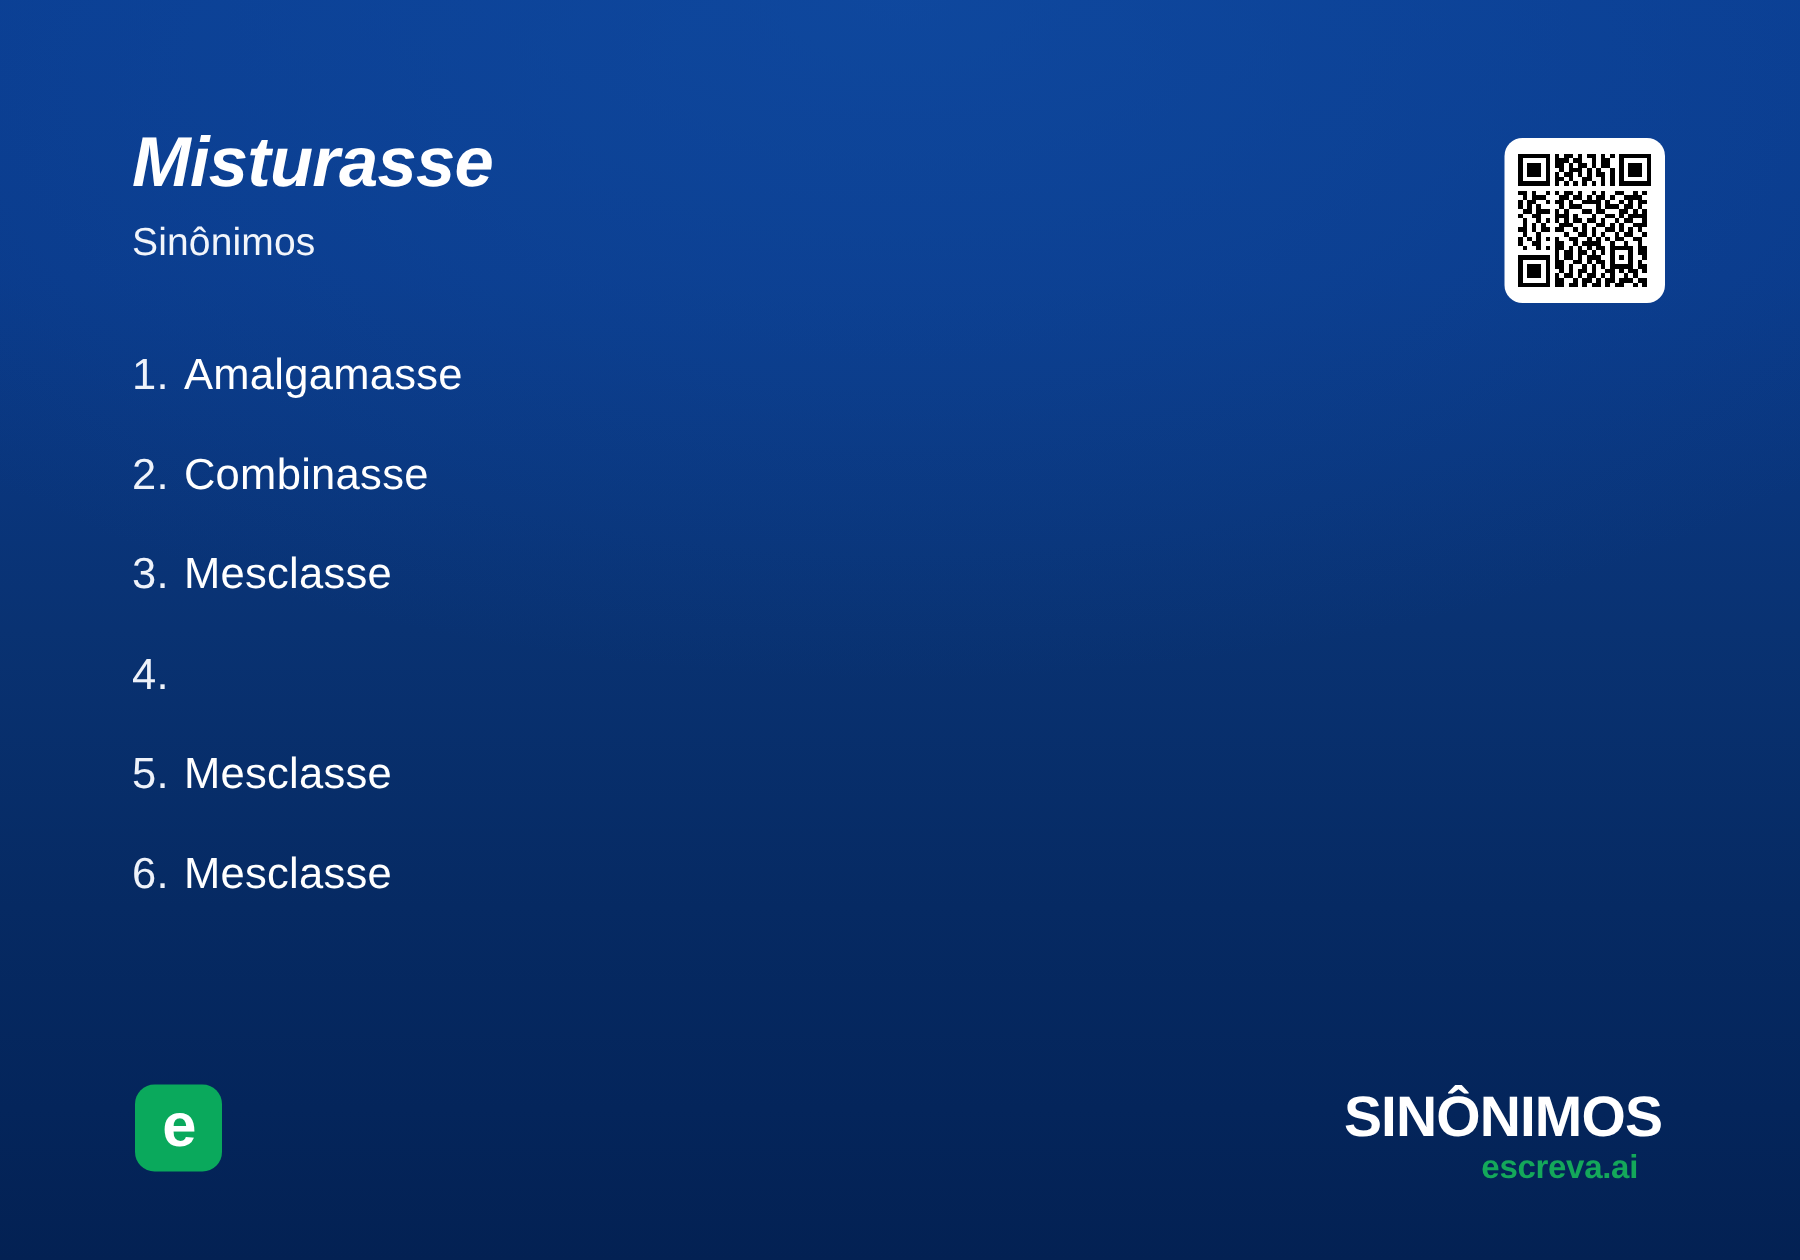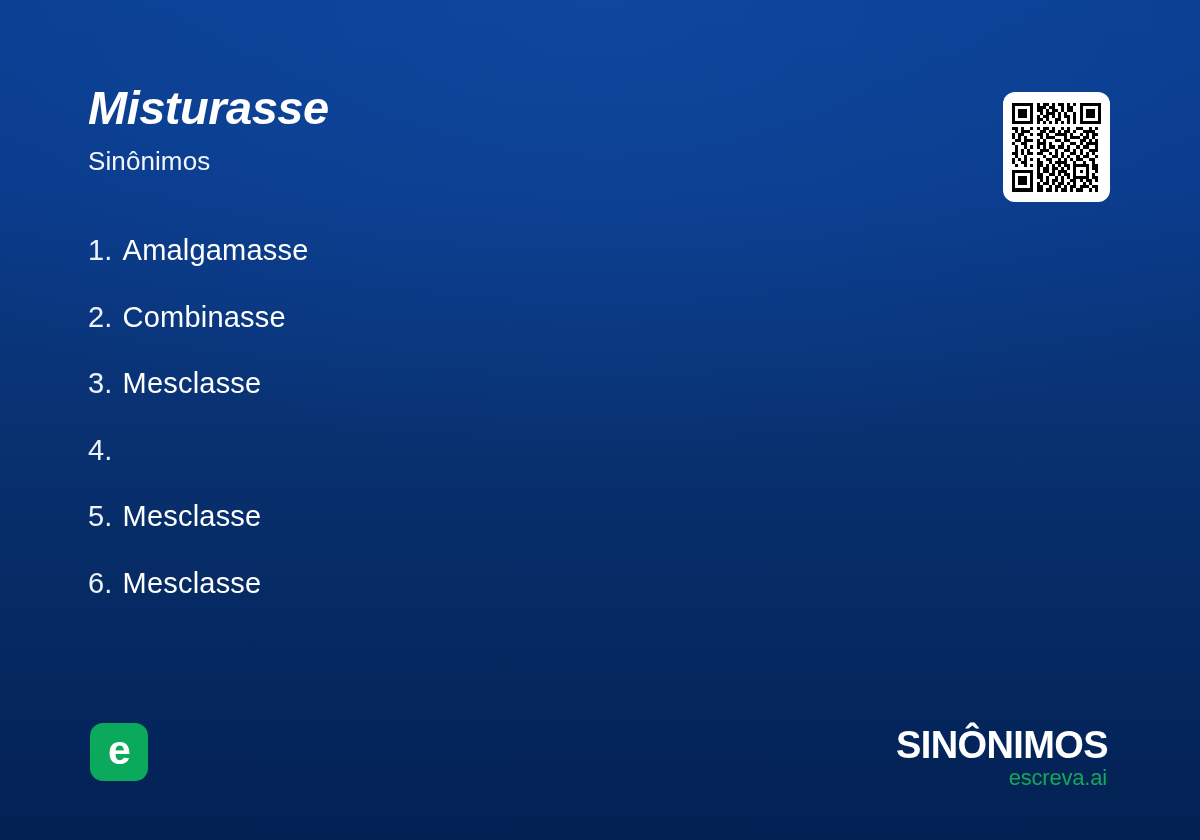--- a/index.html
+++ b/index.html
@@ -142,27 +142,27 @@
     font-size: 38px;
     font-weight: 700;
     color: #ffffff;
     letter-spacing: -0.6px;
     line-height: 1;
     display: block;
   }
 
   .brand-tagline {
     font-size: 22px;
-    font-weight: 400;
+    font-weight: 700;
     color: #14a85a;
     letter-spacing: -0.2px;
     line-height: 1;
     display: block;
     margin-top: 3px;
-    margin-right: 1px;
+    margin-right: 16px;
   }
 </style>
 </head>
 <body>
 
 <div class="card">
 
   <div class="header">
     <div class="title">Misturasse</div>
     <div class="subtitle">Sinônimos</div>

